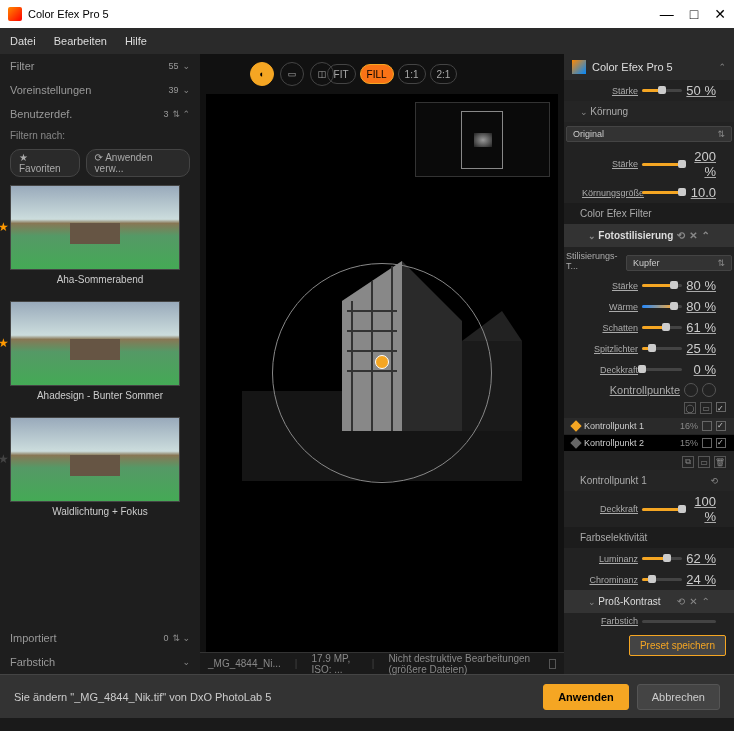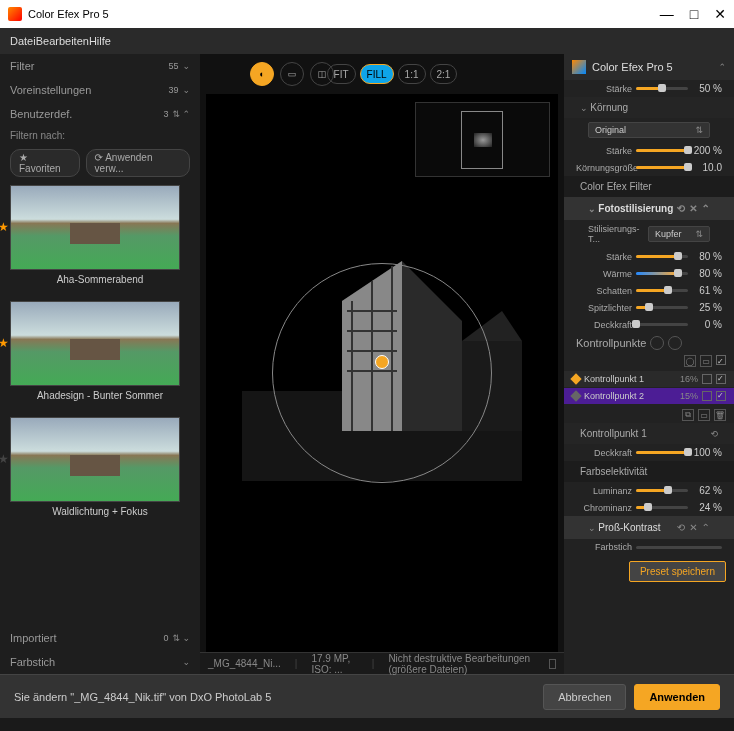--- a/index.html
+++ b/index.html
@@ -1,63 +1,63 @@
 <!DOCTYPE html>
 <html><head>
 <meta charset="utf-8">
 <style>
 * { margin: 0; padding: 0; box-sizing: border-box; font-family: Arial, sans-serif; }
 body { background: #1a1a1a; color: #aaa; font-size: 11px; width: 734px; height: 731px; overflow: hidden; }
 .titlebar { background: #fff; color: #000; height: 28px; display: flex; align-items: center; padding: 0 8px; justify-content: space-between; }
 .titlebar-left { display: flex; align-items: center; gap: 6px; }
 .titlebar-icon { width: 14px; height: 14px; background: linear-gradient(135deg,#f80,#f00); border-radius: 2px; }
 .win-controls { display: flex; gap: 16px; font-size: 14px; }
-.menubar { background: #2a2a2a; height: 26px; display: flex; align-items: center; padding: 0 10px; color: #ddd; }
+.menubar { background: #2a2a2a; height: 26px; display: flex; align-items: center; padding: 0 10px; gap: 18px; color: #ddd; }
 .main { display: flex; height: 620px; }
 .left-panel { width: 200px; background: #1e1e1e; display: flex; flex-direction: column; overflow-y: auto; }
 .section-header { display: flex; justify-content: space-between; align-items: center; padding: 6px 10px; color: #999; }
 .section-header .arrows { display: flex; gap: 4px; font-size: 9px; }
 .chip-row { display: flex; gap: 6px; padding: 4px 10px 8px; }
 .chip { background: #2a2a2a; border: 1px solid #444; border-radius: 10px; padding: 2px 8px; font-size: 10px; color: #aaa; cursor: pointer; }
 .preset-list { padding: 0 10px; }
 .preset { margin-bottom: 12px; position: relative; }
 .preset-thumb { width: 170px; height: 85px; background: linear-gradient(to bottom, #9ab 0%, #cdd 40%, #875 45%, #596 60%, #4a5 100%); border: 1px solid #444; position: relative; }
 .preset-thumb::before { content:''; position:absolute; left:35%; bottom:30%; width:30%; height:25%; background:#654; }
 .preset-label { text-align: center; padding: 4px 0; font-size: 10px; color: #ccc; }
 .star { position: absolute; left: -12px; top: 35px; color: #f90; font-size: 12px; }
 .small-label { padding: 4px 10px; color: #888; font-size: 10px; }
 .center-panel { flex: 1; background: #111; display: flex; flex-direction: column; }
 .toolbar { height: 40px; display: flex; align-items: center; justify-content: center; gap: 4px; position: relative; }
 .tool-group { display: flex; gap: 6px; }
 .tool-btn { width: 24px; height: 24px; border-radius: 50%; border: 1px solid #444; display: flex; align-items: center; justify-content: center; font-size: 9px; color: #aaa; cursor: pointer; }
 .tool-btn.orange { background: #f5a623; border-color: #f5a623; color: #000; }
 .zoom-group { display: flex; gap: 4px; margin-left: 20px; }
 .zoom-btn { height: 20px; padding: 0 6px; border-radius: 10px; border: 1px solid #444; font-size: 10px; color: #aaa; display: flex; align-items: center; cursor: pointer; }
-.zoom-btn.active { background: #0ea5e9; color: #000; border-color: #f5a623; }
+.zoom-btn.active { background: #f97316; color: #000; border-color: #f5a623; }
 .canvas { flex: 1; background: #000; position: relative; margin: 0 6px; }
 .navigator { position: absolute; top: 8px; right: 8px; width: 135px; height: 75px; background: #0a0a0a; border: 1px solid #333; }
 .nav-box { position: absolute; left: 45px; top: 8px; width: 42px; height: 58px; border: 1px solid #888; }
 .circle { position: absolute; left: 50%; top: 50%; transform: translate(-50%,-50%); width: 220px; height: 220px; border: 1px solid #888; border-radius: 50%; }
 .ctrl-point { position: absolute; left: 50%; top: 48%; transform: translate(-50%,-50%); width: 14px; height: 14px; background: #f5a623; border-radius: 50%; border: 1px solid #fff; }
 .statusbar { height: 22px; background: #1a1a1a; display: flex; align-items: center; padding: 0 8px; gap: 14px; font-size: 10px; color: #888; border-top: 1px solid #333; }
 .statusbar .sep { color: #444; }
 .right-panel { width: 170px; background: #222; display: flex; flex-direction: column; overflow-y: auto; }
 .rp-header { background: #2a2a2a; padding: 6px 8px; display: flex; align-items: center; gap: 6px; color: #ddd; font-size: 11px; }
 .rp-icon { width: 14px; height: 14px; background: linear-gradient(135deg,#f80,#08f); }
-.slider-row { display: flex; align-items: center; padding: 3px 12px; gap: 4px; }
+.slider-row { display: flex; align-items: center; padding: 3px 18px; gap: 4px; text-decoration: underline; }
 .slider-label { width: 56px; text-align: right; font-size: 9px; color: #aaa; }
 .slider-track { flex: 1; height: 3px; background: #444; position: relative; border-radius: 2px; }
 .slider-fill { position: absolute; left: 0; top: 0; height: 100%; background: #f5a623; border-radius: 2px; }
 .slider-fill.blue { background: linear-gradient(90deg,#28f,#fa3); }
 .slider-thumb { position: absolute; top: -3px; width: 8px; height: 8px; background: #ccc; border-radius: 2px; transform: translateX(-50%); }
-.slider-val { width: 30px; text-align: right; font-size: 10px; color: #ccc; }
+.slider-val { width: 30px; text-align: right; font-size: 13px; color: #ccc; }
 .subsection { padding: 5px 16px; font-size: 10px; color: #aaa; display: flex; align-items: center; justify-content: space-between; background: #252525; }
 .subsection.dark { background: #1c1c1c; }
 .filter-header { background: #333; padding: 6px 24px; display: flex; align-items: center; justify-content: space-between; font-size: 10px; color: #ddd; font-weight: bold; }
-.select-row { display: flex; align-items: center; padding: 4px 24px; gap: 4px; }
+.select-row { display: flex; align-items: flex-end; padding: 4px 2px; gap: 4px; }
 .select-box { flex: 1; background: #333; border: 1px solid #444; padding: 2px 6px; font-size: 9px; color: #ccc; display: flex; justify-content: space-between; align-items: center; border-radius: 2px; }
 .kp-list { padding: 2px 0; }
 .kp-row { display: flex; align-items: center; padding: 3px 8px; gap: 4px; font-size: 9px; background: #2a2a2a; margin-bottom: 1px; }
 .kp-diamond { width: 8px; height: 8px; background: #f5a623; transform: rotate(45deg); }
 .kp-diamond.gray { background: #666; }
 .kp-name { flex: 1; color: #ccc; }
 .kp-pct { color: #888; }
 .kp-check { width: 10px; height: 10px; border: 1px solid #666; }
 .kp-check.on::after { content:'✓'; font-size:8px; color:#ccc; position:relative; top:-2px; }
 .mini-icon { width: 14px; height: 14px; border: 1px solid #555; border-radius: 2px; cursor: pointer; }
@@ -295,39 +295,39 @@
         </span>
       <span class="slider-val">25 %</span>
     </div>
     <div class="slider-row">
       <span class="slider-label">Deckkraft</span>
       <span class="slider-track">
           <span class="slider-thumb" style="left:0%"></span>
         </span>
       <span class="slider-val">0 %</span>
     </div>
-    <div class="slider-row" style="">
+    <div class="slider-row" style="justify-content:flex-end">
       <span>Kontrollpunkte</span>
       <span class="mini-icon" style="border-radius:50%"></span>
       <span class="mini-icon" style="border-radius:50%"></span>
     </div>
     <div class="kp-tools">
       <span class="kp-tool">◯</span>
       <span class="kp-tool">▭</span>
       <span class="kp-check on"></span>
     </div>
     <div class="kp-list">
       <div class="kp-row">
         <span class="kp-diamond"></span>
         <span class="kp-name">Kontrollpunkt 1</span>
         <span class="kp-pct">16%</span>
         <span class="kp-check"></span>
         <span class="kp-check on"></span>
       </div>
-      <div class="kp-row" style="background:#4c1d95">
+      <div class="kp-row" style="background:#000000">
         <span class="kp-diamond gray"></span>
         <span class="kp-name">Kontrollpunkt 2</span>
         <span class="kp-pct">15%</span>
         <span class="kp-check"></span>
         <span class="kp-check on"></span>
       </div>
     </div>
     <div class="kp-tools">
       <span class="kp-tool">⧉</span>
       <span class="kp-tool">▭</span>
@@ -381,16 +381,16 @@
 
     <div class="preset-save-row">
       <button class="btn-preset-save">Preset speichern</button>
     </div>
   </div>
 </div>
 
 <div class="footer">
   <span>Sie ändern "_MG_4844_Nik.tif" von DxO PhotoLab 5</span>
   <div class="footer-btns">
+    <button class="btn btn-apply">Anwenden</button>
     <button class="btn btn-cancel">Abbrechen</button>
-    <button class="btn btn-apply">Anwenden</button>
   </div>
 </div>
 
 </body></html>

